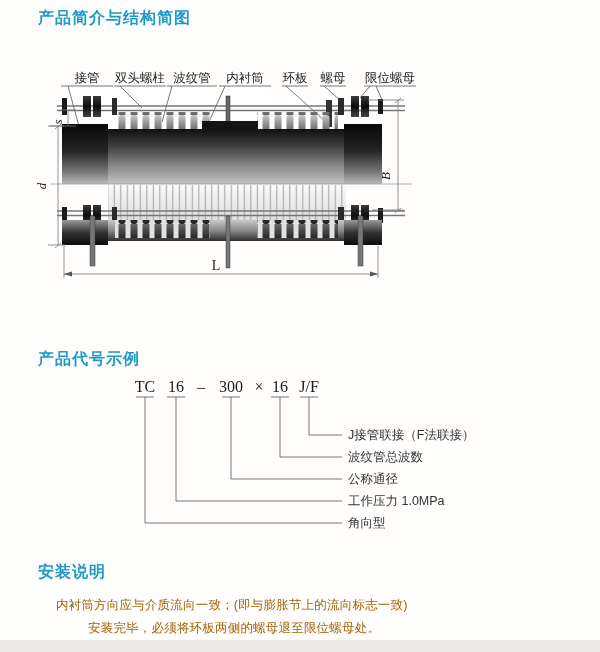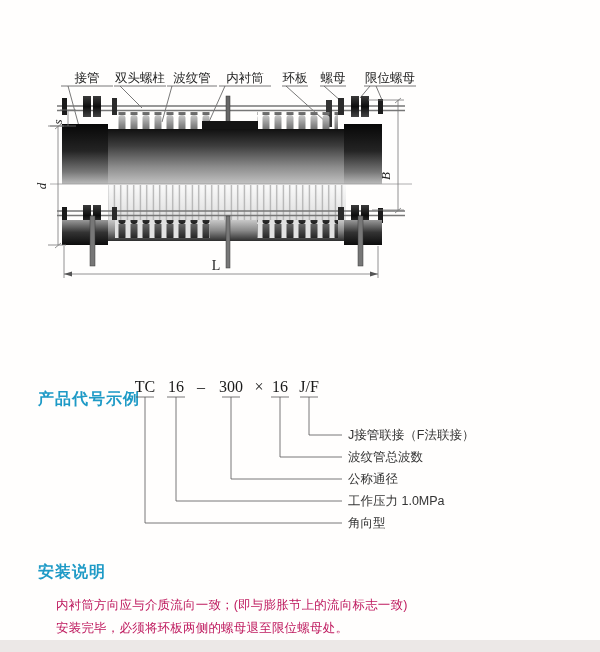--- a/index.html
+++ b/index.html
@@ -1,37 +1,38 @@
 <!DOCTYPE html>
 <html><head>
 <meta charset="utf-8">
 <style>
   html,body{margin:0;padding:0;background:#fff;}
   #page{position:relative;width:600px;height:652px;background:#fffefd;overflow:hidden;
         font-family:"Liberation Sans",sans-serif;}
   .heading{position:absolute;left:38px;color:#1e9ac6;font-weight:bold;font-size:16px;
            letter-spacing:1px;font-family:"Liberation Sans",sans-serif;}
-  .bodyline{position:absolute;left:56px;color:#be185d;font-size:12.5px;letter-spacing:0.2px;
+  .bodyline{position:absolute;left:56px;color:#a16207;font-size:12.5px;letter-spacing:0.2px;
             font-family:"Liberation Sans",sans-serif;}
   #footer-band{position:absolute;left:0;top:640px;width:600px;height:12px;background:#ece8e7;}
   svg{position:absolute;}
   .plabel{font-size:12.5px;fill:#222;font-family:"Liberation Sans",sans-serif;}
   .dimlabel{font-size:13px;fill:#222;font-family:"Liberation Serif",serif;font-style:italic;}
   .dimlabel-l{font-size:14px;fill:#222;font-family:"Liberation Serif",serif;}
   .codetxt{font-size:16px;fill:#1a1a1a;font-family:"Liberation Serif",serif;}
   .callout{font-size:12.5px;fill:#333;font-family:"Liberation Sans",sans-serif;}
   .ln{stroke:#555;stroke-width:0.8;fill:none;}
   .rod{stroke:#777;stroke-width:1.4;fill:none;}
   .ext{stroke:#777;stroke-width:0.8;fill:none;}
 </style>
 </head>
 <body>
 
 <div id="page">
 
+  <div class="heading" style="top:8px;">产品简介与结构简图</div>
 
   <svg width="430" height="235" viewBox="0 0 430 235" style="left:20px;top:64px;">
     <defs>
       <linearGradient id="gBodyTop" x1="0" y1="0" x2="0" y2="1">
         <stop offset="0" stop-color="#101010"></stop>
           <stop offset="0.3" stop-color="#3c3c3c"></stop>
         <stop offset="0.7" stop-color="#8e8e8e"></stop>
           <stop offset="1" stop-color="#c2c2c2"></stop>
       </linearGradient>
       <linearGradient id="gCap" x1="0" y1="0" x2="0" y2="1">
@@ -164,21 +165,21 @@
       <text class="dimlabel" x="370" y="112" transform="rotate(-90 370,112)" text-anchor="middle">B</text>
     </g>
 
     <g>
       <path class="ext" d="M44,182 V214 M358,182 V214 M44,210 H358"></path>
       <path d="M44,210 l8,-2.6 v5.2 z M358,210 l-8,-2.6 v5.2 z" fill="#555"></path>
       <text class="dimlabel-l" x="196" y="206" text-anchor="middle">L</text>
     </g>
   </svg>
 
-  <div class="heading" style="top:349px;margin-top:40px;">产品代号示例</div>
+  <div class="heading" style="top:349px;">产品代号示例</div>
 
   <svg width="470" height="170" viewBox="0 0 470 170" style="left:118px;top:374px;">
     <g>
       <text class="codetxt" x="27" y="18" text-anchor="middle">TC</text>
       <text class="codetxt" x="58" y="18" text-anchor="middle">16</text>
       <text class="codetxt" x="83" y="18" text-anchor="middle">–</text>
       <text class="codetxt" x="113" y="18" text-anchor="middle">300</text>
       <text class="codetxt" x="141" y="18" text-anchor="middle">×</text>
       <text class="codetxt" x="162" y="18" text-anchor="middle">16</text>
       <text class="codetxt" x="191" y="18" text-anchor="middle">J/F</text>
@@ -195,16 +196,16 @@
 
     <text class="callout" x="230" y="65">J接管联接（F法联接）</text>
     <text class="callout" x="230" y="87">波纹管总波数</text>
     <text class="callout" x="230" y="109">公称通径</text>
     <text class="callout" x="230" y="131">工作压力 1.0MPa</text>
     <text class="callout" x="230" y="153">角向型</text>
   </svg>
 
   <div class="heading" style="top:562px;font-family:Liberation Serif, serif;">安装说明</div>
   <div class="bodyline" style="top:597px;">内衬筒方向应与介质流向一致；(即与膨胀节上的流向标志一致)</div>
-  <div class="bodyline" style="top:620px;">安装完毕，必须将环板两侧的螺母退至限位螺母处。</div>
+  <div class="bodyline" style="top:620px;margin-left:32px;">安装完毕，必须将环板两侧的螺母退至限位螺母处。</div>
 
   <div id="footer-band"></div>
 </div>
 
 </body></html>

